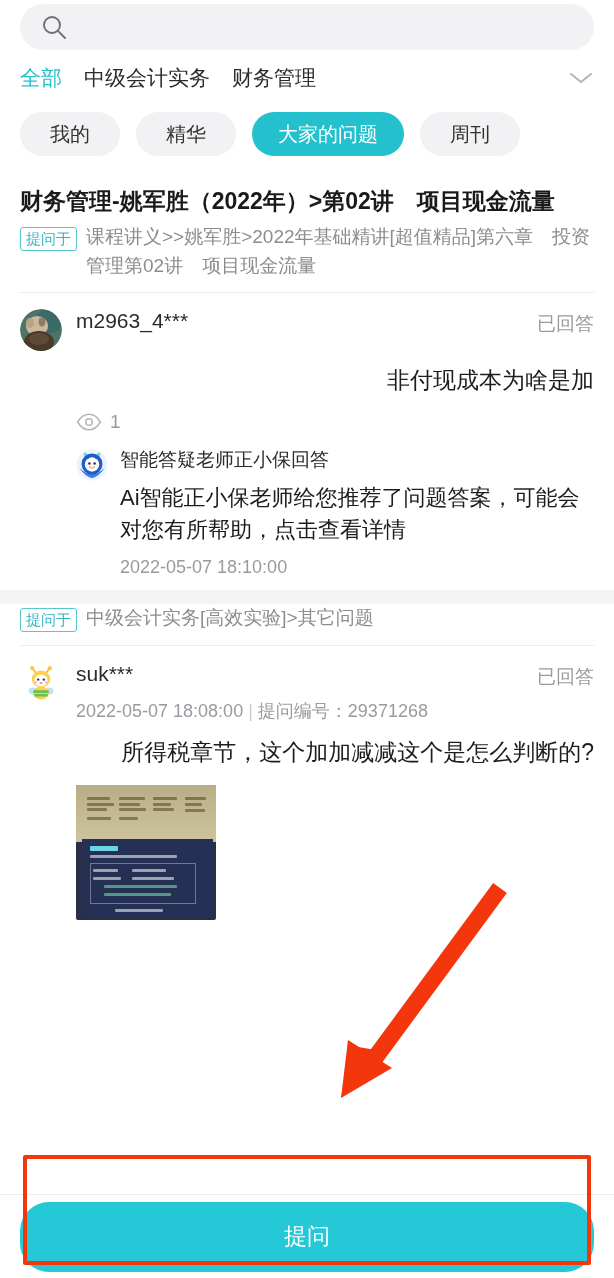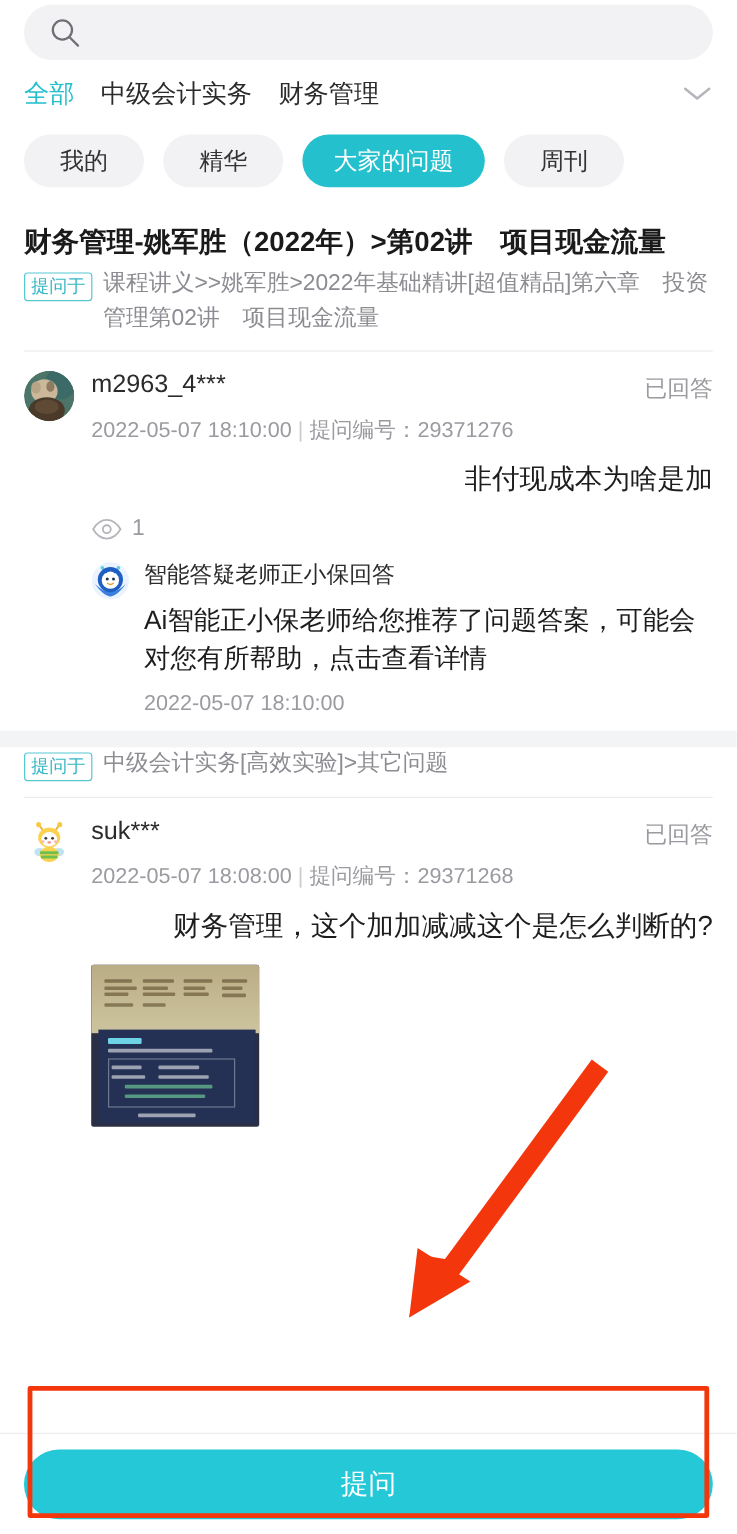--- a/index.html
+++ b/index.html
@@ -129,21 +129,21 @@
   .photo .ptbl { position:absolute; border:1px solid rgba(255,255,255,.35); }
 
   
   .bottom-spacer { height:96px; }
   .bottom-bar {
     position:absolute; left:0; right:0; bottom:0; height:84px;
     background:#ffffff; border-top:1px solid #ececee;
     display:flex; align-items:center; padding:0 20px;
   }
   .ask-btn {
-    flex:1; height:58px; border-radius:29px; border:none;
+    flex:1; height:70px; border-radius:29px; border:none;
     background:#25c8d6; color:#fff; font-size:23px; cursor:pointer;
     font-family:"Liberation Sans","DejaVu Sans",sans-serif;
   }
 
   
   .anno-layer { position:absolute; inset:0; pointer-events:none; z-index:50; }
   .anno-box {
     position:absolute; left:23px; top:1155px; width:568px; height:110px;
     border:4px solid #f4360d; border-radius:2px;
   }
@@ -209,23 +209,20 @@
               <ellipse cx="19" cy="30" rx="10" ry="6" fill="#5e4a35"></ellipse>
             </g>
           </svg>
         </div>
         <div class="qmeta">
           <div style="display:flex;align-items:flex-start;">
             <div class="qname">m2963_4***</div>
             <div style="margin-left:auto;display:flex;">
               <div class="qstatus">已回答</div>
             </div>
-          </div>
-          <div class="qtime">
-            <span>2022-05-07 18:10:00</span><span class="sep">|</span><span>提问编号：</span><span>29371276</span>
           </div>
         </div>
       </div>
       <div class="qbody">非付现成本为啥是加</div>
       <div class="qviews">
         <svg width="26" height="18" viewBox="0 0 26 18">
           <path d="M1.6 9 C5 3.4 9 1.2 13 1.2 C17 1.2 21 3.4 24.4 9 C21 14.6 17 16.8 13 16.8 C9 16.8 5 14.6 1.6 9 Z" fill="none" stroke="#b5b5bb" stroke-width="1.5"></path>
           <circle cx="13" cy="9" r="3.3" fill="none" stroke="#b5b5bb" stroke-width="1.5"></circle>
         </svg>
         <span>1</span>
@@ -293,21 +290,21 @@
             <div class="qname">suk***</div>
             <div style="margin-left:auto;display:flex;">
               <div class="qstatus">已回答</div>
             </div>
           </div>
           <div class="qtime">
             <span>2022-05-07 18:08:00</span><span class="sep">|</span><span>提问编号：</span><span>29371268</span>
           </div>
         </div>
       </div>
-      <div class="qbody">财务管理，这个加加减减这个是怎么判断的?</div>
+      <div class="qbody">所得税章节，这个加加减减这个是怎么判断的?</div>
 
       <div class="photo-wrap">
         <div class="photo">
           <div class="p-top"></div>
           <div class="pn" style="left:8%;top:9%;width:16%;"></div>
           <div class="pn" style="left:8%;top:13%;width:19%;"></div>
           <div class="pn" style="left:8%;top:17%;width:14%;"></div>
           <div class="pn" style="left:8%;top:24%;width:17%;"></div>
           <div class="pn" style="left:31%;top:9%;width:18%;"></div>
           <div class="pn" style="left:31%;top:13%;width:15%;"></div>

